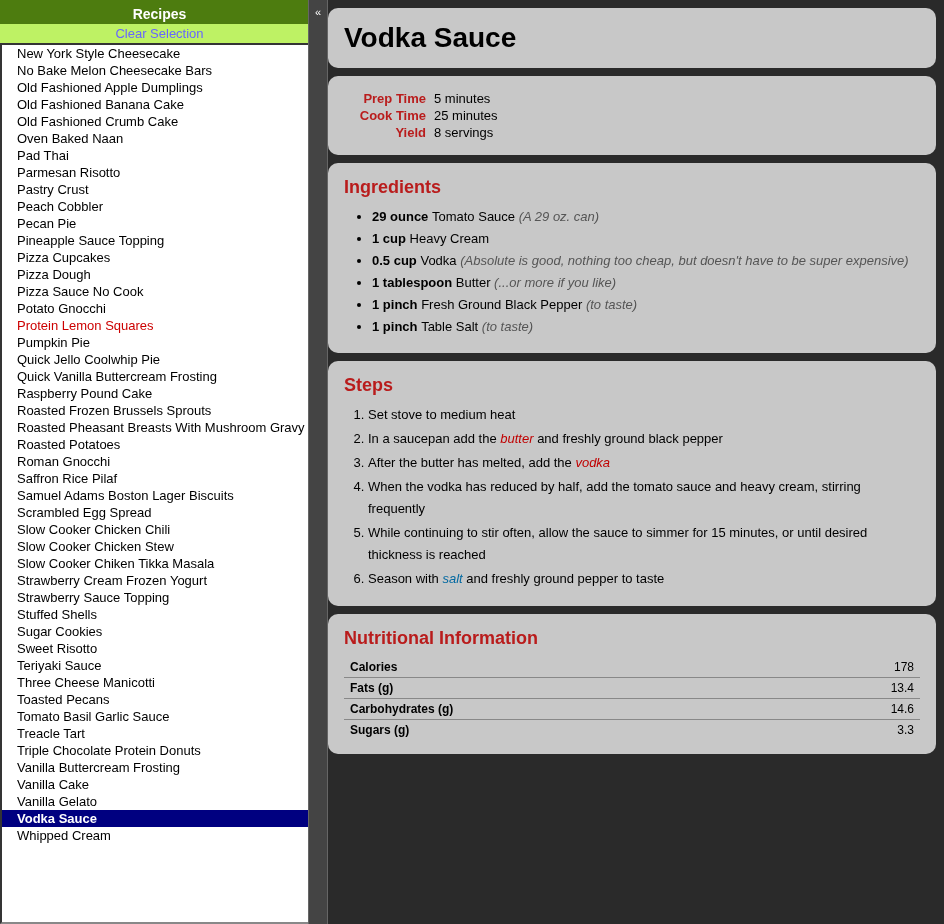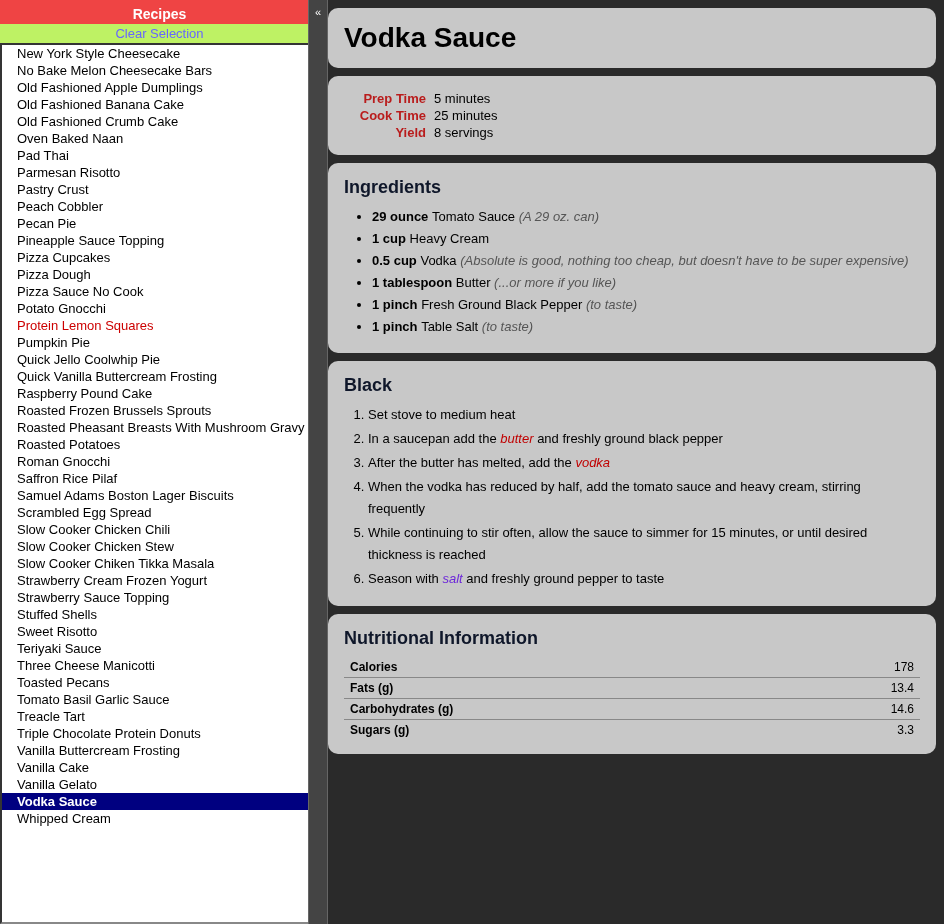--- a/index.html
+++ b/index.html
@@ -19,21 +19,21 @@
       min-width: 320px;
       background: #000;
       display: flex;
       flex-direction: column;
       height: 924px;
       overflow: hidden;
       border-right: 1px solid #444;
     }
 
     #sidebar-header {
-      background: #ef4444;
+      background: #4d7c0f;
       color: #fff;
       text-align: center;
       font-weight: bold;
       font-size: 14px;
       padding: 6px 0 2px 0;
       border-bottom: none;
     }
 
     #clear-selection {
       color: #6666ff;
@@ -137,21 +137,21 @@
 
     .meta-value {
       display: table-cell;
       color: #000;
       padding: 1px 0;
     }
 
     .section-title {
       font-size: 18px;
       font-weight: bold;
-      color: #0f172a;
+      color: #b91c1c;
       margin-bottom: 8px;
     }
 
     .ingredients-list {
       list-style: disc;
       padding-left: 28px;
       color: #000;
       line-height: 1.7;
     }
 
@@ -236,20 +236,21 @@
         <li>Roman Gnocchi</li>
         <li>Saffron Rice Pilaf</li>
         <li>Samuel Adams Boston Lager Biscuits</li>
         <li>Scrambled Egg Spread</li>
         <li>Slow Cooker Chicken Chili</li>
         <li>Slow Cooker Chicken Stew</li>
         <li>Slow Cooker Chiken Tikka Masala</li>
         <li>Strawberry Cream Frozen Yogurt</li>
         <li>Strawberry Sauce Topping</li>
         <li>Stuffed Shells</li>
+        <li>Sugar Cookies</li>
         <li>Sweet Risotto</li>
         <li>Teriyaki Sauce</li>
         <li>Three Cheese Manicotti</li>
         <li>Toasted Pecans</li>
         <li>Tomato Basil Garlic Sauce</li>
         <li>Treacle Tart</li>
         <li>Triple Chocolate Protein Donuts</li>
         <li>Vanilla Buttercream Frosting</li>
         <li>Vanilla Cake</li>
         <li>Vanilla Gelato</li>
@@ -292,28 +293,28 @@
     <li><strong>29 ounce </strong><span>Tomato Sauce </span><span class="ing-note">(A 29 oz. can)</span></li>
         <li><strong>1 cup </strong><span>Heavy Cream </span></li>
         <li><strong>0.5 cup </strong><span>Vodka </span><span class="ing-note">(Absolute is good, nothing too cheap, but doesn't have to be super expensive)</span></li>
         <li><strong>1 tablespoon </strong><span>Butter </span><span class="ing-note">(...or more if you like)</span></li>
         <li><strong>1 pinch </strong><span>Fresh Ground Black Pepper </span><span class="ing-note">(to taste)</span></li>
         <li><strong>1 pinch </strong><span>Table Salt </span><span class="ing-note">(to taste)</span></li>
       </ul>
   </div>
 
   <div class="card">
-    <div class="section-title">Black</div>
+    <div class="section-title">Steps</div>
     <ol class="steps-list" id="steps-list">
     <li>Set stove to medium heat</li>
         <li>In a saucepan add the <em style="color: rgb(192, 0, 0);">butter</em> and freshly ground black pepper</li>
         <li>After the butter has melted, add the <em style="color: rgb(192, 0, 0);">vodka</em></li>
         <li>When the vodka has reduced by half, add the tomato sauce and heavy cream, stirring frequently</li>
         <li>While continuing to stir often, allow the sauce to simmer for 15 minutes, or until desired thickness is reached</li>
-        <li>Season with <em style="color: #6d28d9;">salt</em> and freshly ground pepper to taste</li>
+        <li>Season with <em style="color: #0369a1;">salt</em> and freshly ground pepper to taste</li>
       </ol>
   </div>
 
   <div class="card">
     <div class="section-title">Nutritional Information</div>
     <table class="nutrition-table" id="nutrition-table">
       <tbody>
           <tr>
             <td>Calories</td>
             <td>178</td>

